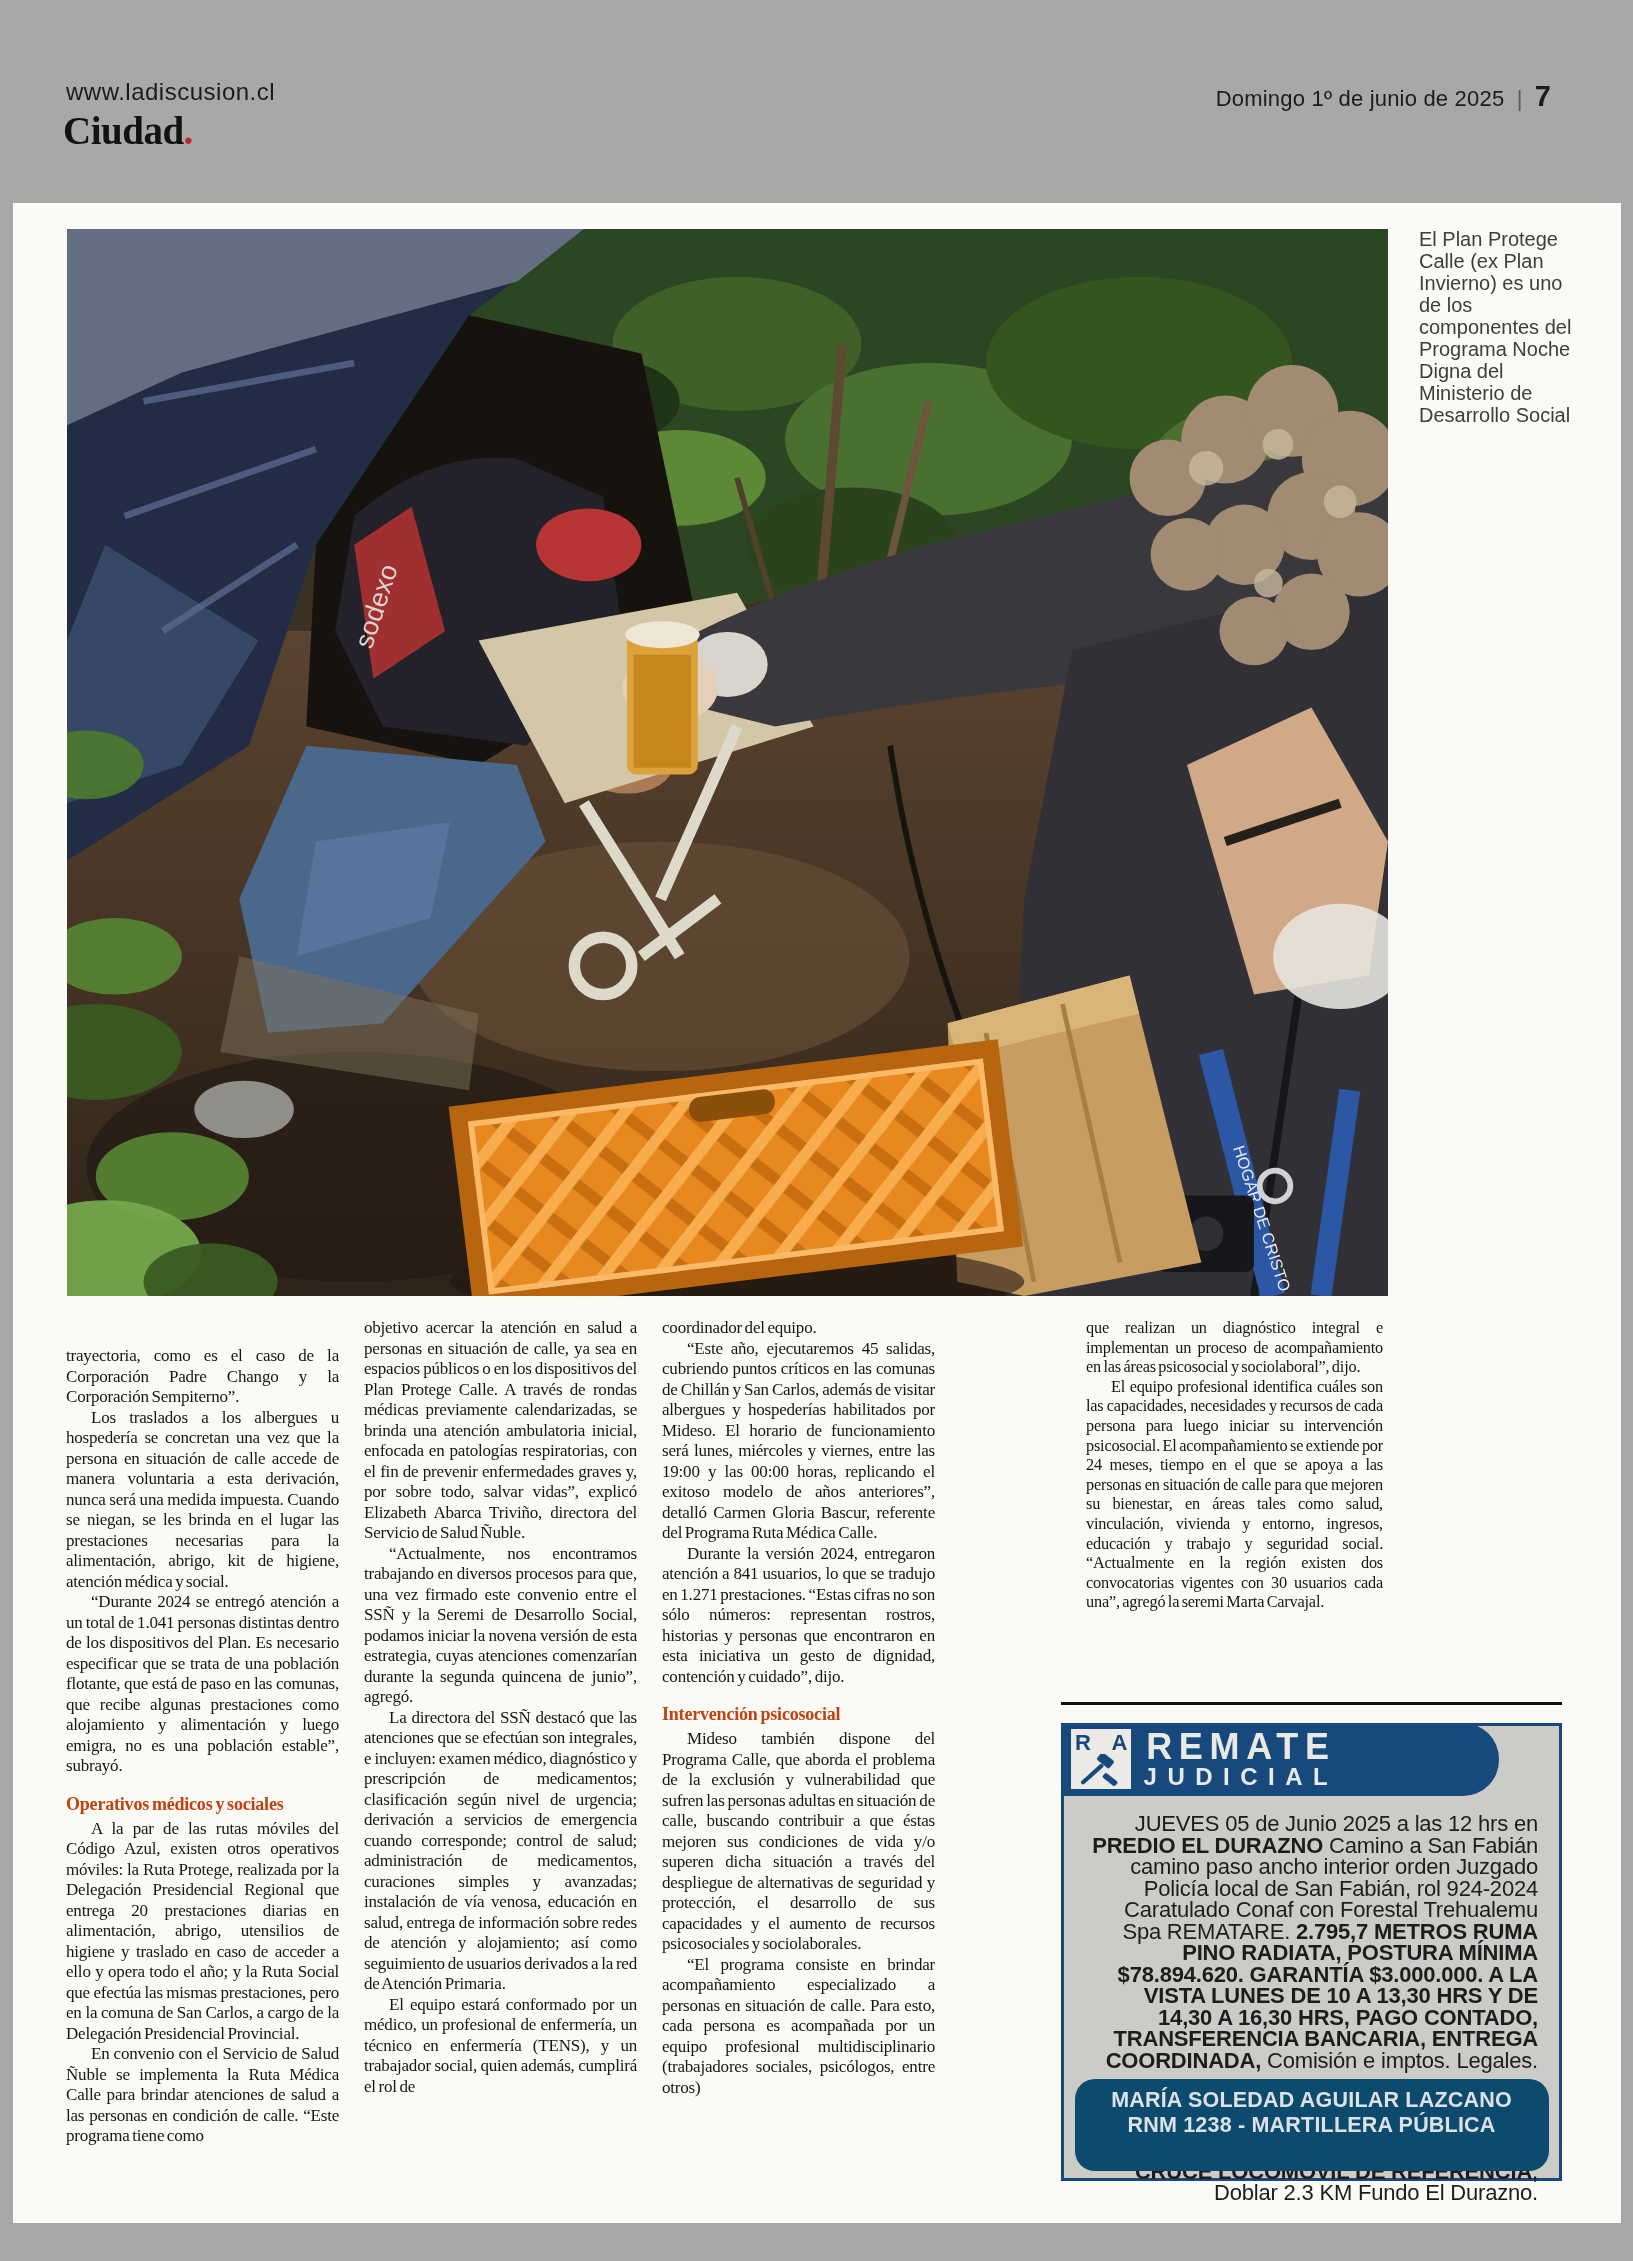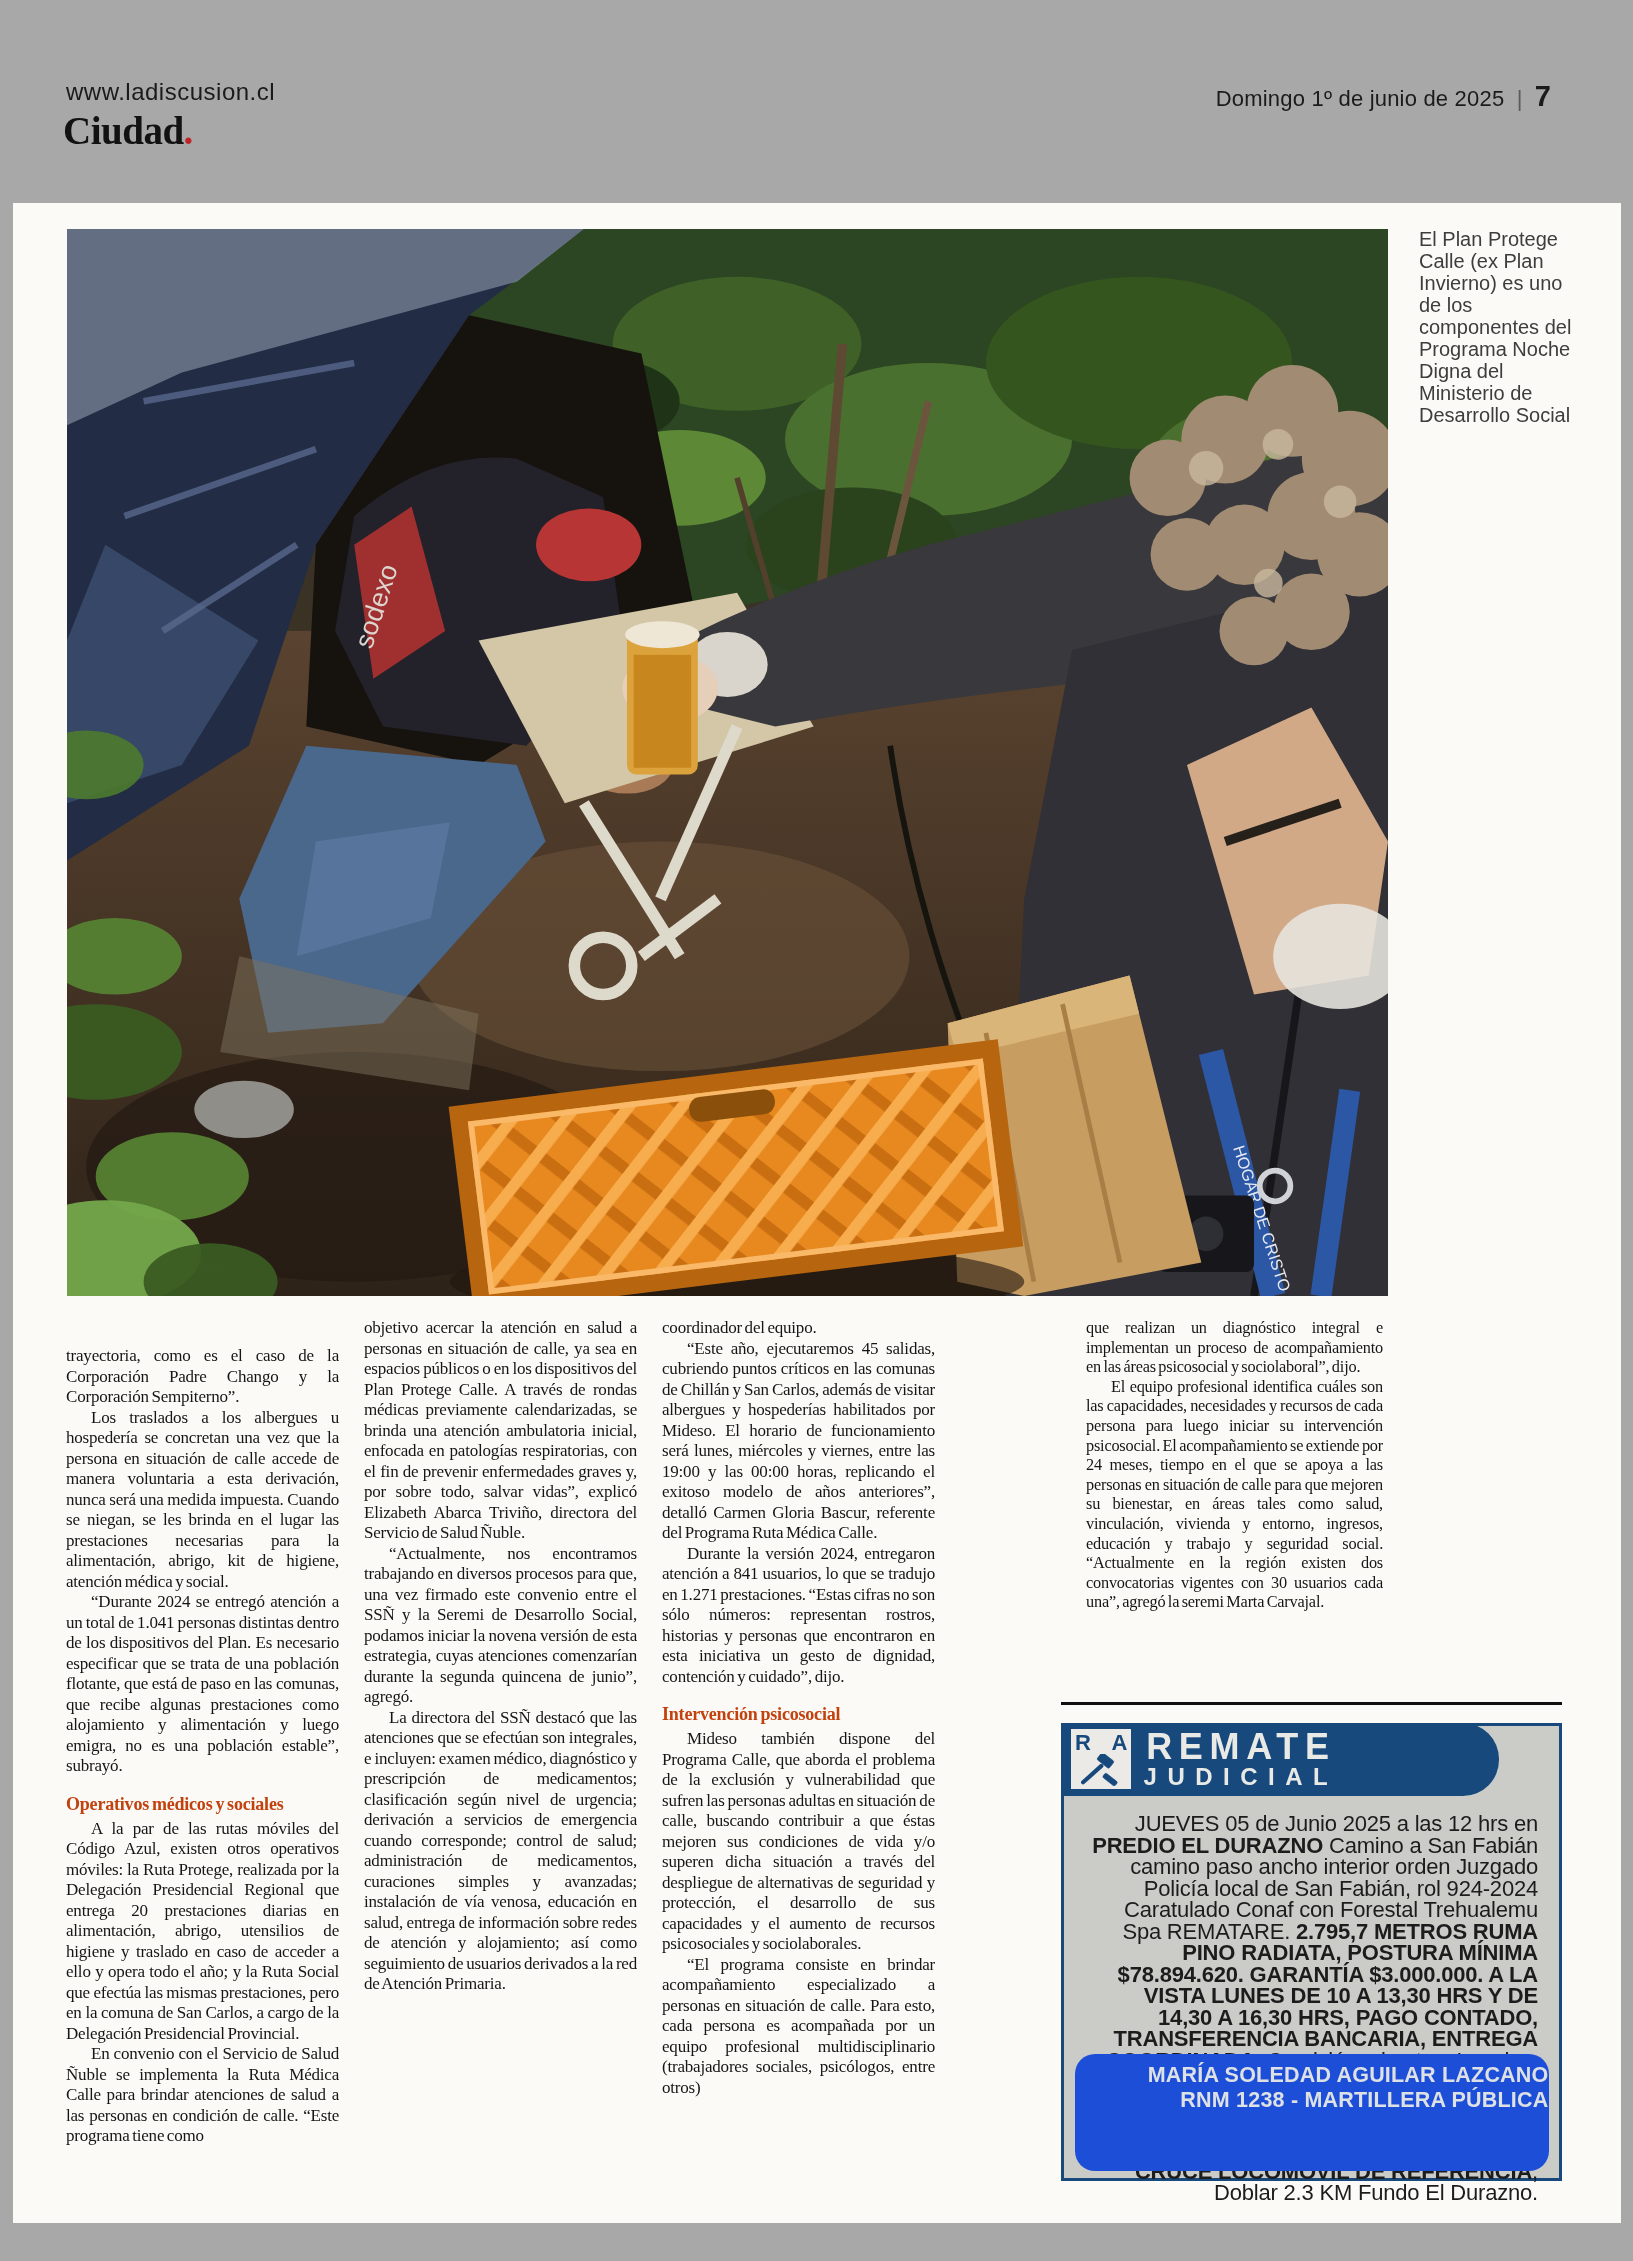--- a/index.html
+++ b/index.html
@@ -88,23 +88,23 @@
   .ad-body{
     padding:87px 21px 0 27px;
     font-family:"Liberation Sans", sans-serif;
     font-size:22px;line-height:21.5px;text-align:right;color:#1c1c1c;
     letter-spacing:-0.2px;
   }
   .ad-body p{margin:0;}
   .ad-body p + p{margin-top:25px;}
   .ad-body b{font-weight:bold;}
   .ad-footer{
-    position:absolute;left:10.5px;right:10.5px;bottom:6.7px;height:117px;
-    background:#1d4ed8;border-radius:20px;
-    color:#dde1e4;text-align:right;
+    position:absolute;left:10.5px;right:10.5px;bottom:6.7px;height:92px;
+    background:#0c4a6e;border-radius:20px;
+    color:#dde1e4;text-align:center;
     font-family:"Liberation Sans", sans-serif;font-weight:bold;
     padding-top:7.7px;box-sizing:border-box;
   }
   .ad-footer .f1{font-size:21.5px;line-height:26px;letter-spacing:0.2px;}
   .ad-footer .f2{font-size:21.5px;line-height:25px;letter-spacing:0.2px;}
   .ad-footer .f3{font-size:32px;line-height:34px;letter-spacing:1.4px;}
 </style>
 </head>
 <body>
 
@@ -248,20 +248,21 @@
     <p class="ind">“Durante 2024 se entregó atención a un total de 1.041 personas distintas dentro de los dispositivos del Plan. Es necesario especificar que se trata de una población flotante, que está de paso en las comunas, que recibe algunas prestaciones como alojamiento y alimentación y luego emigra, no es una población estable”, subrayó.</p>
     <h3>Operativos médicos y sociales</h3>
     <p class="ind">A la par de las rutas móviles del Código Azul, existen otros operativos móviles: la Ruta Protege, realizada por la Delegación Presidencial Regional que entrega 20 prestaciones diarias en alimentación, abrigo, utensilios de higiene y traslado en caso de acceder a ello y opera todo el año; y la Ruta Social que efectúa las mismas prestaciones, pero en la comuna de San Carlos, a cargo de la Delegación Presidencial Provincial.</p>
     <p class="ind">En convenio con el Servicio de Salud Ñuble se implementa la Ruta Médica Calle para brindar atenciones de salud a las personas en condición de calle. “Este programa tiene como</p>
   </div>
 
   <div class="col" id="col2">
     <p class="cont">objetivo acercar la atención en salud a personas en situación de calle, ya sea en espacios públicos o en los dispositivos del Plan Protege Calle. A través de rondas médicas previamente calendarizadas, se brinda una atención ambulatoria inicial, enfocada en patologías respiratorias, con el fin de prevenir enfermedades graves y, por sobre todo, salvar vidas”, explicó Elizabeth Abarca Triviño, directora del Servicio de Salud Ñuble.</p>
     <p class="ind">“Actualmente, nos encontramos trabajando en diversos procesos para que, una vez firmado este convenio entre el SSÑ y la Seremi de Desarrollo Social, podamos iniciar la novena versión de esta estrategia, cuyas atenciones comenzarían durante la segunda quincena de junio”, agregó.</p>
     <p class="ind">La directora del SSÑ destacó que las atenciones que se efectúan son integrales, e incluyen: examen médico, diagnóstico y prescripción de medicamentos; clasificación según nivel de urgencia; derivación a servicios de emergencia cuando corresponde; control de salud; administración de medicamentos, curaciones simples y avanzadas; instalación de vía venosa, educación en salud, entrega de información sobre redes de atención y alojamiento; así como seguimiento de usuarios derivados a la red de Atención Primaria.</p>
+    <p class="ind">El equipo estará conformado por un médico, un profesional de enfermería, un técnico en enfermería (TENS), y un trabajador social, quien además, cumplirá el rol de</p>
   </div>
 
   <div class="col" id="col3">
     <p class="cont">coordinador del equipo.</p>
     <p class="ind">“Este año, ejecutaremos 45 salidas, cubriendo puntos críticos en las comunas de Chillán y San Carlos, además de visitar albergues y hospederías habilitados por Mideso. El horario de funcionamiento será lunes, miércoles y viernes, entre las 19:00 y las 00:00 horas, replicando el exitoso modelo de años anteriores”, detalló Carmen Gloria Bascur, referente del Programa Ruta Médica Calle.</p>
     <p class="ind">Durante la versión 2024, entregaron atención a 841 usuarios, lo que se tradujo en 1.271 prestaciones. “Estas cifras no son sólo números: representan rostros, historias y personas que encontraron en esta iniciativa un gesto de dignidad, contención y cuidado”, dijo.</p>
     <h3>Intervención psicosocial</h3>
     <p class="ind">Mideso también dispone del Programa Calle, que aborda el problema de la exclusión y vulnerabilidad que sufren las personas adultas en situación de calle, buscando contribuir a que éstas mejoren sus condiciones de vida y/o superen dicha situación a través del despliegue de alternativas de seguridad y protección, el desarrollo de sus capacidades y el aumento de recursos psicosociales y sociolaborales.</p>
     <p class="ind">“El programa consiste en brindar acompañamiento especializado a personas en situación de calle. Para esto, cada persona es acompañada por un equipo profesional multidisciplinario (trabajadores sociales, psicólogos, entre otros)</p>
   </div>

